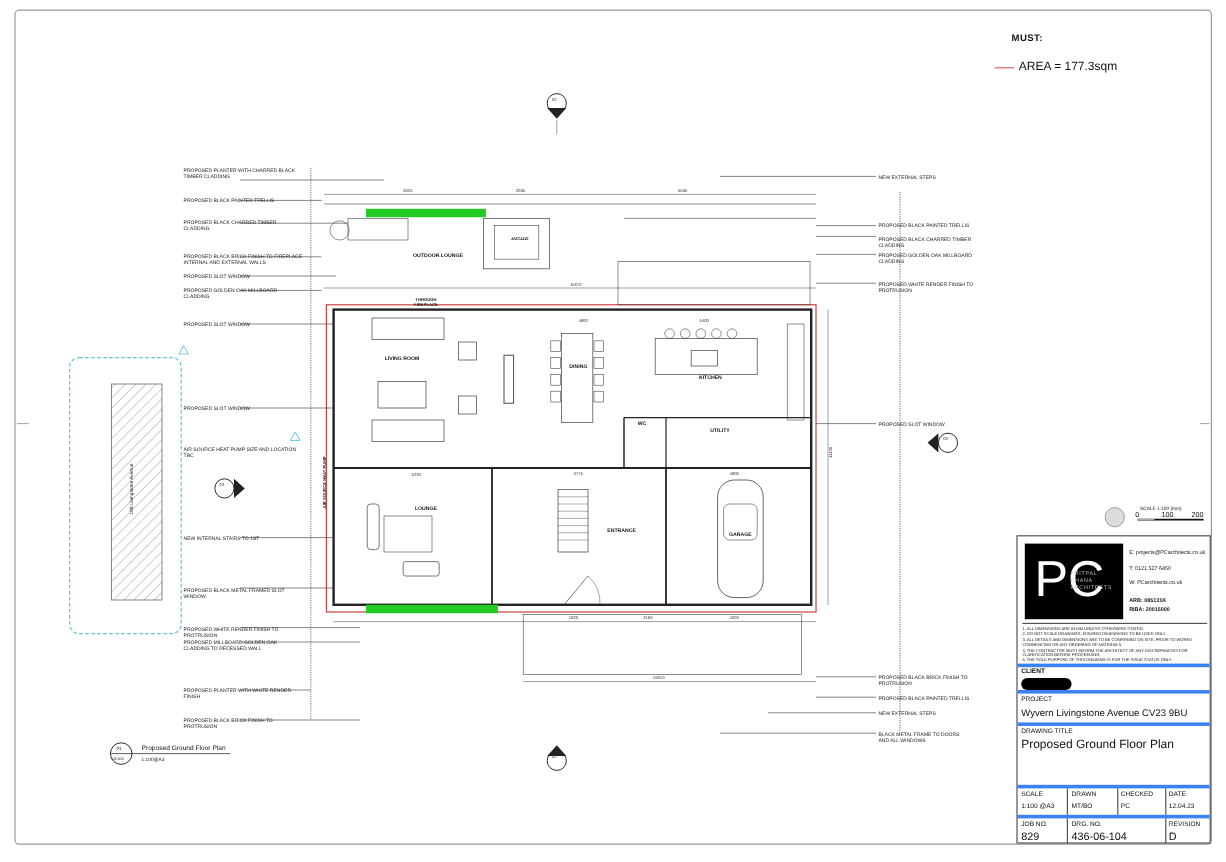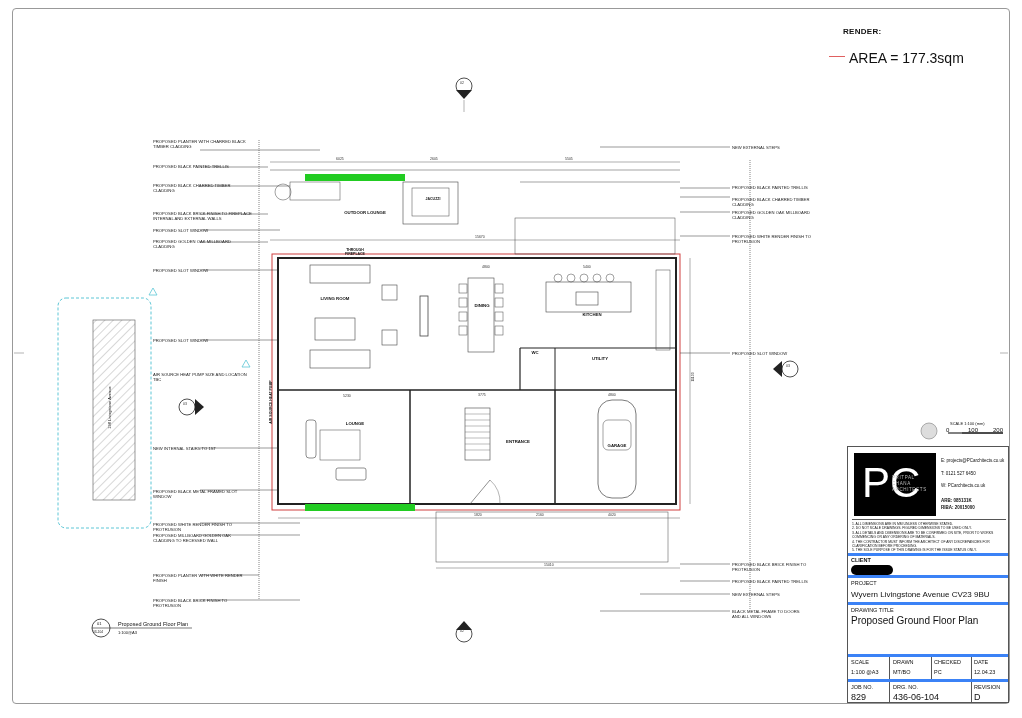--- a/index.html
+++ b/index.html
@@ -1,41 +1,41 @@
 <!DOCTYPE html>
 <html><head>
 <meta charset="utf-8">
 <style>
   html,body{margin:0;padding:0;background:#fff;}
   body{width:1022px;height:718px;position:relative;overflow:hidden;font-family:"Liberation Sans",sans-serif;color:#111;}
   .sheet{position:absolute;left:12px;top:8px;width:998px;height:696px;border:1px solid #999;border-radius:4px;box-sizing:border-box;}
   .abs{position:absolute;}
   .note-title{left:843px;top:27px;font-size:8px;font-weight:bold;letter-spacing:.3px;}
   .area-line{left:829px;top:56px;width:16px;height:1px;background:#e06060;}
-  .area-text{left:849px;top:50px;font-size:14px;}
+  .area-text{left:849px;top:50px;font-size:10px;}
   .label{font-size:4.2px;line-height:5px;text-transform:uppercase;color:#222;width:100px;}
   svg{position:absolute;left:0;top:0;}
   .tb{position:absolute;left:847px;top:446px;width:162px;height:257px;border:1px solid #555;box-sizing:border-box;font-size:6px;}
   .tb .logo{position:absolute;left:6px;top:6px;width:82px;height:63px;background:#000;}
   .tb .logo .pc{position:absolute;left:8px;top:6px;color:#fff;font-size:42px;font-weight:300;line-height:48px;}
   .tb .logo .firm{position:absolute;left:38px;top:22px;color:#bbb;font-size:4.5px;line-height:6px;letter-spacing:.6px;}
   .tb .contact{position:absolute;left:93px;font-size:4.5px;}
   .tb .notes{position:absolute;left:4px;top:72px;width:154px;font-size:3.4px;line-height:4.4px;border-top:1px solid #555;padding-top:2px;}
   .cell-label{font-size:5.5px;text-transform:uppercase;}
   .row{position:absolute;left:0;width:100%;border-top:3px solid #3b82f6;box-sizing:border-box;}
   .vdiv{position:absolute;top:0;bottom:0;border-left:1px solid #555;}
   .room{font-size:4.3px;font-weight:bold;text-transform:uppercase;text-align:center;}
   .dim{font-size:3.5px;color:#333;}
 </style>
 </head>
 <body>
 
 <div class="sheet"></div>
 
-<div class="abs note-title">RENDER:</div>
+<div class="abs note-title">MUST:</div>
 <div class="abs area-line"></div>
 <div class="abs area-text">AREA = 177.3sqm</div>
 
 <svg width="1022" height="718" viewBox="0 0 1022 718">
 
   <rect x="58" y="298" width="93" height="230" rx="8" fill="none" stroke="#5cc6d6" stroke-width="1" stroke-dasharray="3,2"></rect>
   <defs>
     <pattern id="hatch" width="6" height="6" patternUnits="userSpaceOnUse" patternTransform="rotate(45)">
       <line x1="0" y1="0" x2="0" y2="6" stroke="#777" stroke-width="0.6"></line>
     </pattern>

